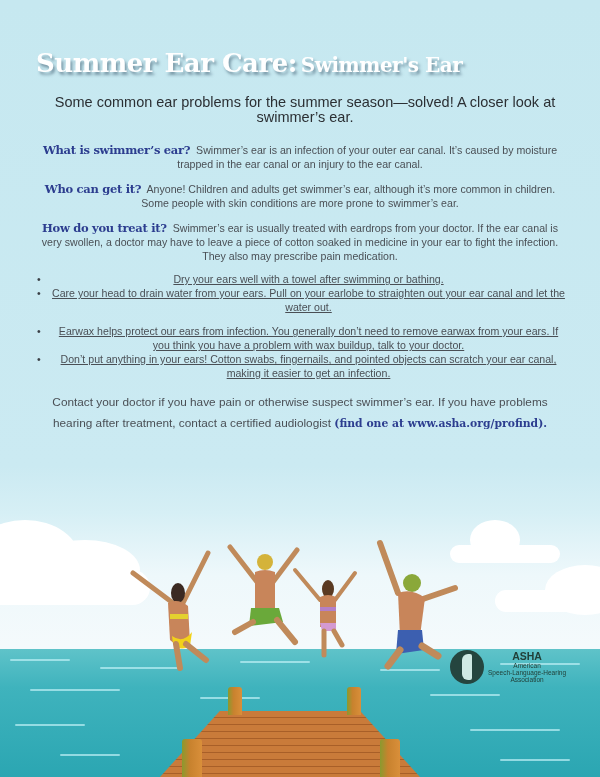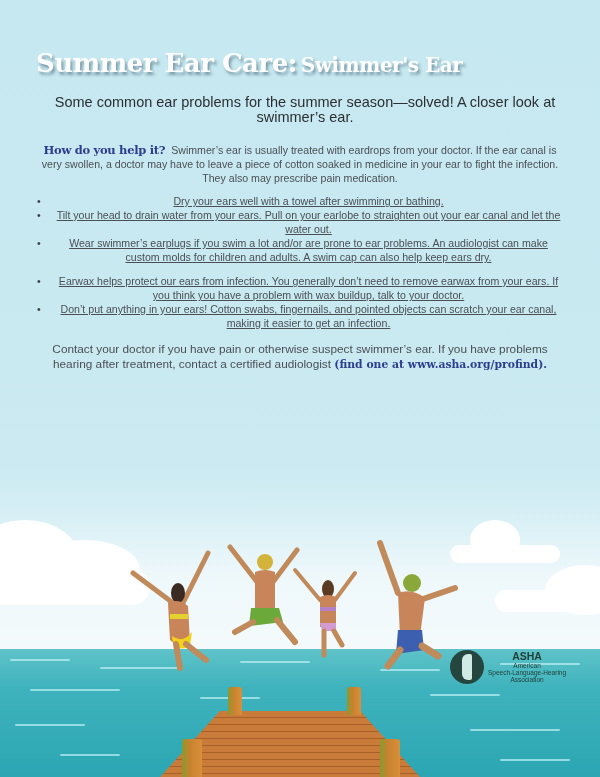--- a/index.html
+++ b/index.html
@@ -33,21 +33,21 @@
     font-family: "DejaVu Serif", serif; font-weight: bold;
     color: #2c3d8f; font-size: 11.5px; margin-right: 3px; letter-spacing: -0.3px;
   }
   ul.tips { list-style: none; margin-top: -2px; margin-bottom: 12px; text-decoration: underline; }
   ul.tips li { position: relative; padding-left: 17px; }
   ul.tips li::before { content: "•"; position: absolute; left: 2px; top: 0; color: #3a3f45; }
   .remember-h {
     font-family: "DejaVu Serif", serif; font-weight: bold; color: #2c3d8f; font-size: 12px;
     margin-bottom: 5px;
   }
-  .contact { font-size: 11.8px; line-height: 15px; color: #4a4f55; margin-top: 2px; }
+  .contact { font-size: 11.8px; line-height: 21px; color: #4a4f55; margin-top: 2px; }
   .contact .link {
     font-family: "DejaVu Serif", serif; font-weight: bold; color: #2c3d8f; font-size: 10.8px;
   }
 
   
   .scene { position: absolute; left: 0; top: 520px; width: 600px; height: 257px; overflow: hidden; padding-left: 44px; }
   .cloud { position: absolute; background: #ffffff; border-radius: 50%; }
   .sea {
     position: absolute; left: 0; top: 129px; width: 600px; height: 128px;
     background: linear-gradient(#5fc3c9 0%, #3fb3bd 30%, #2ba6b2 100%);
@@ -81,28 +81,35 @@
 <div class="page">
 
   <h1 class="title">
     <span class="big">Summer Ear Care:</span><span class="small">Swimmer's Ear</span>
   </h1>
 
   <p class="intro">Some common ear problems for the summer season—solved! A closer look at swimmer’s ear.</p>
 
   <div class="content">
     <p class="para">
-      <span class="q">How do you help it?</span>
+      <span class="q">What is swimmer’s ear?</span>
+      <span>Swimmer’s ear is an infection of your outer ear canal. It’s caused by moisture trapped in the ear canal or an injury to the ear canal.</span>
+    </p>
+    <p class="para">
+      <span class="q">Who can get it?</span>
+      <span>Anyone! Children and adults get swimmer’s ear, although it’s more common in children. Some people with skin conditions are more prone to swimmer’s ear.</span>
+    </p>
+    <p class="para">
+      <span class="q">How do you treat it?</span>
       <span>Swimmer’s ear is usually treated with eardrops from your doctor. If the ear canal is very swollen, a doctor may have to leave a piece of cotton soaked in medicine in your ear to fight the infection. They also may prescribe pain medication.</span>
     </p>
 
     <ul class="tips">
       <li>Dry your ears well with a towel after swimming or bathing.</li>
-      <li>Tilt your head to drain water from your ears. Pull on your earlobe to straighten out your ear canal and let the water out.</li>
-      <li>Wear swimmer’s earplugs if you swim a lot and/or are prone to ear problems. An audiologist can make custom molds for children and adults. A swim cap can also help keep ears dry.</li>
+      <li>Care your head to drain water from your ears. Pull on your earlobe to straighten out your ear canal and let the water out.</li>
     </ul>
 
     <ul class="tips">
       <li>Earwax helps protect our ears from infection. You generally don’t need to remove earwax from your ears. If you think you have a problem with wax buildup, talk to your doctor.</li>
       <li>Don’t put anything in your ears! Cotton swabs, fingernails, and pointed objects can scratch your ear canal, making it easier to get an infection.</li>
     </ul>
 
     <p class="contact">
       <span>Contact your doctor if you have pain or otherwise suspect swimmer’s ear. If you have problems hearing after treatment, contact a certified audiologist</span>
       <span class="link">(find one at www.asha.org/profind).</span>

